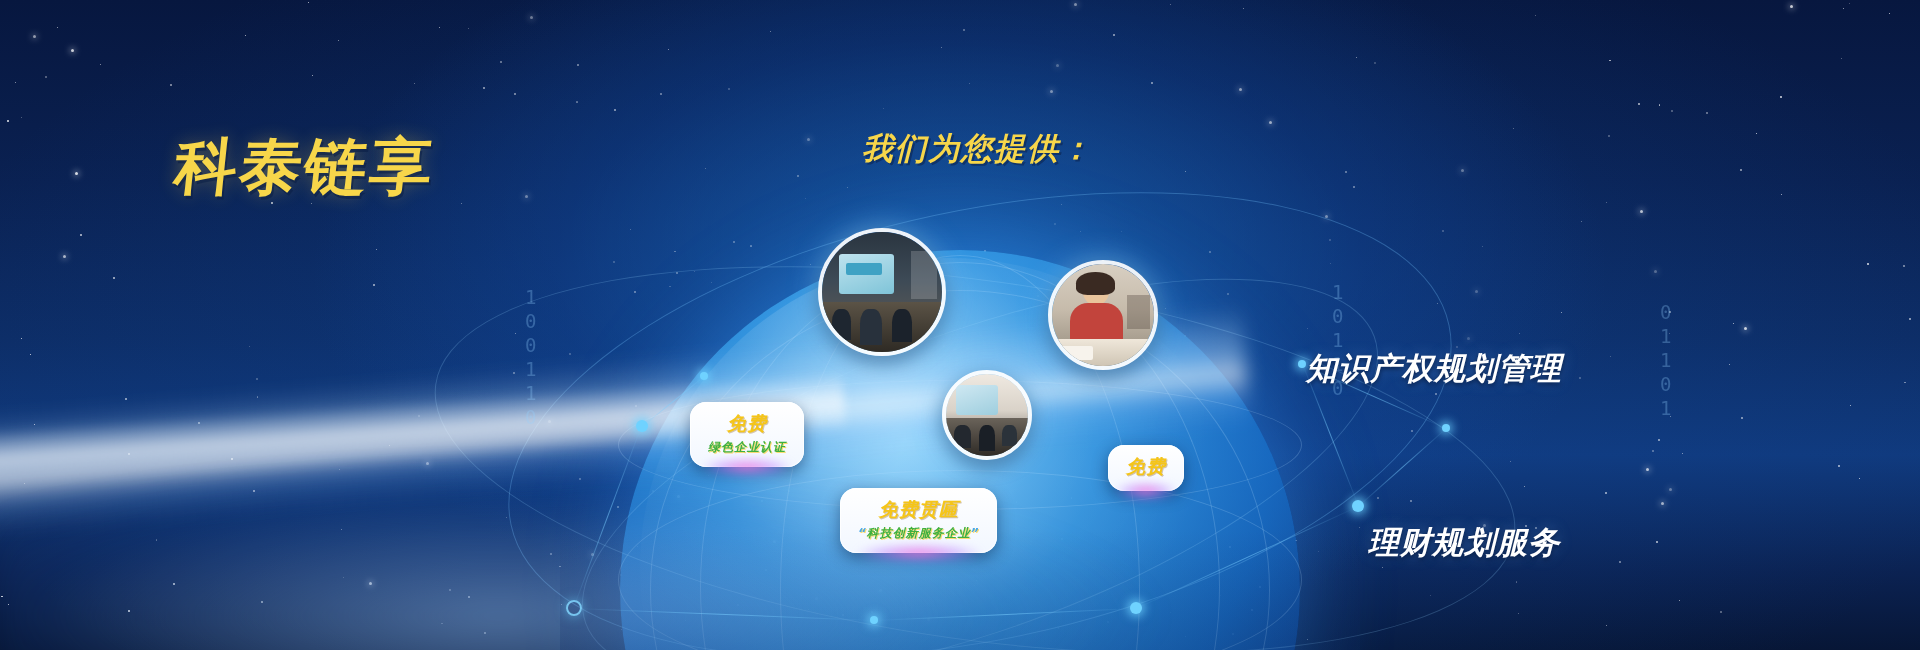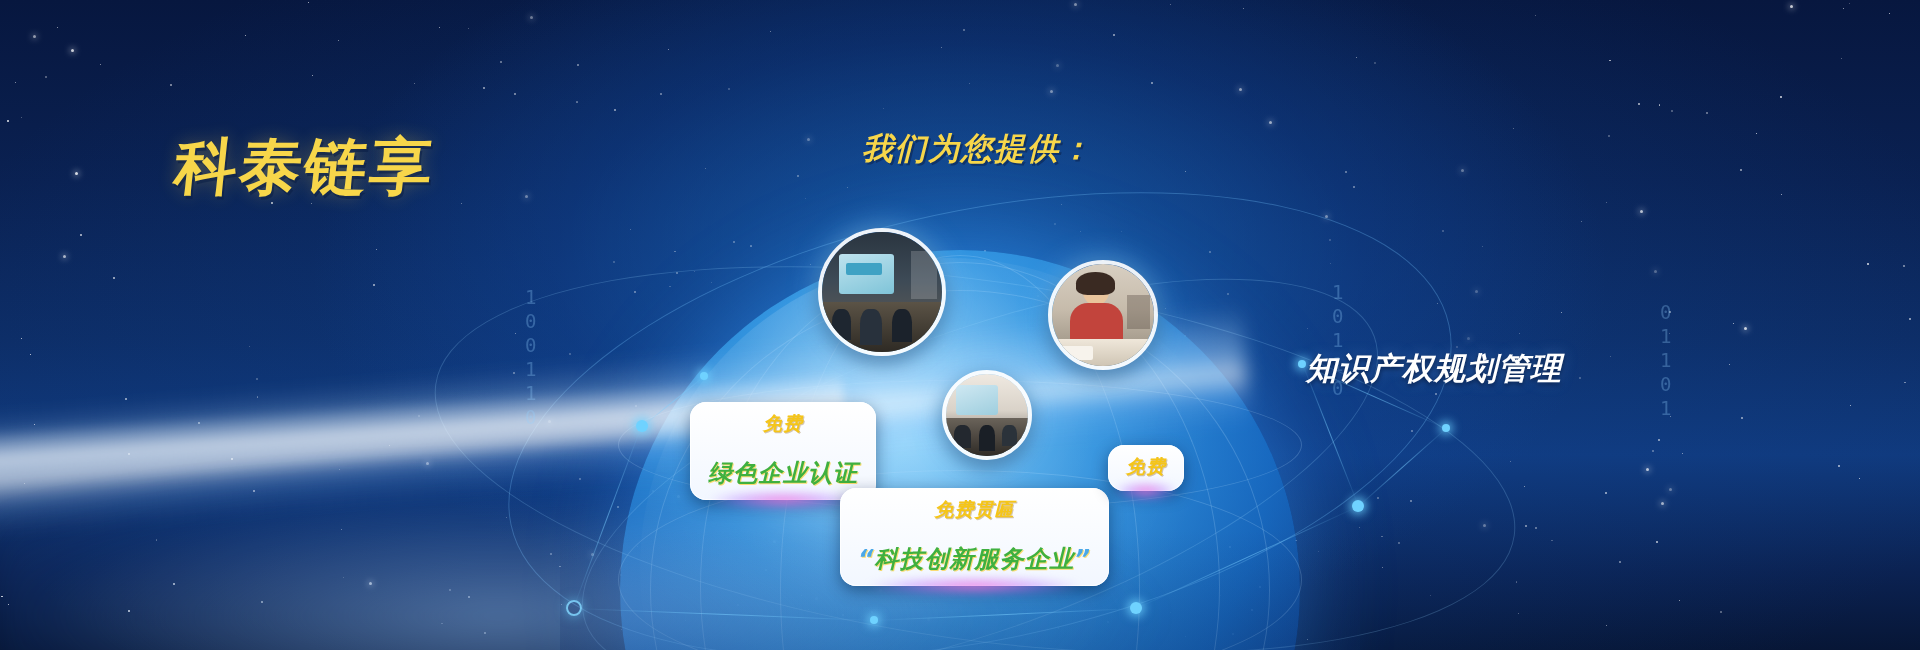--- a/index.html
+++ b/index.html
@@ -124,21 +124,21 @@
     background:linear-gradient(180deg,#ffffff 0%, #f2f7ff 100%);
     box-shadow:0 5px 16px rgba(3,20,55,0.45), 0 0 0 1px rgba(255,255,255,0.8) inset;
     text-align:center; white-space:nowrap;
   }
   .badge .l1 {
     font-size:19px; font-weight:bold; font-style:italic; color:#f5c518; letter-spacing:1px;
     text-shadow:1px 1px 0 rgba(120,70,0,0.30);
     font-family:"DejaVu Sans","Liberation Sans",sans-serif;
   }
   .badge .l2 {
-    margin-top:20px; font-size:24px; font-weight:bold; font-style:italic; letter-spacing:1px;
+    margin-top:2px; font-size:12px; font-weight:bold; font-style:italic; letter-spacing:1px;
     color:#3fb03f; text-shadow:1px 1px 0 rgba(250,215,90,0.85);
     font-family:"DejaVu Sans","Liberation Sans",sans-serif;
     text-align:right;
   }
   .badge .l2 .q { color:#4aa8e8; }
   .badge .l2 .srv { color:#f5c518; }
   .badge .shine {
     position:absolute; left:50%; bottom:-9px; transform:translateX(-50%);
     width:78%; height:18px; border-radius:50%;
     background:radial-gradient(ellipse at center, rgba(255,120,220,0.85) 0%, rgba(180,120,255,0.45) 45%, rgba(120,150,255,0.0) 75%);
@@ -480,20 +480,21 @@
     <div class="inner" style="background:linear-gradient(180deg,#efe9e1 0%,#d9d2c8 45%,#4e4a44 100%);">
       <div style="position:absolute;left:12%;top:14%;width:52%;height:36%;background:linear-gradient(160deg,#cfe8f2,#9ecede);border-radius:3px;"></div>
       <div style="position:absolute;left:0;bottom:0;width:100%;height:46%;background:linear-gradient(180deg,#6a635a,#2f2b26);"></div>
       <div style="position:absolute;left:10%;bottom:10%;width:20%;height:28%;background:#23282f;border-radius:40% 40% 0 0;"></div>
       <div style="position:absolute;left:40%;bottom:6%;width:20%;height:32%;background:#1a1f26;border-radius:40% 40% 0 0;"></div>
       <div style="position:absolute;left:68%;bottom:12%;width:18%;height:26%;background:#2b323a;border-radius:40% 40% 0 0;"></div>
     </div>
   </div>
 
   <div class="svc" style="left:1306px;top:348px;">知识产权规划管理</div>
+  <div class="svc" style="left:1368px;top:522px;">理财规划服务</div>
 
   <div class="badge" style="left:690px;top:402px;">
     <div class="l1">免费</div>
     <div class="l2">绿色企业认证</div>
     <div class="shine"></div>
   </div>
 
   <div class="badge" style="left:840px;top:488px;">
     <div class="l1">免费贯匾</div>
     <div class="l2"><span class="q">“</span><span>科技创新服务企业</span><span class="q">”</span></div>

